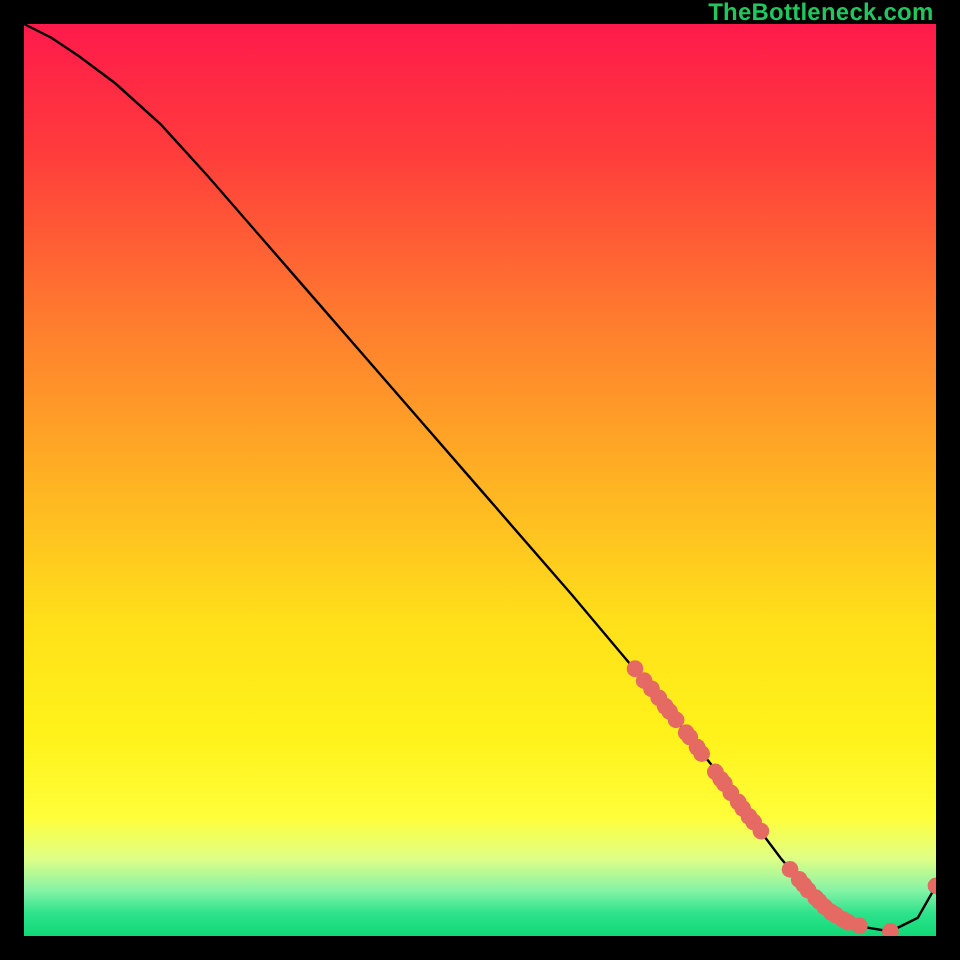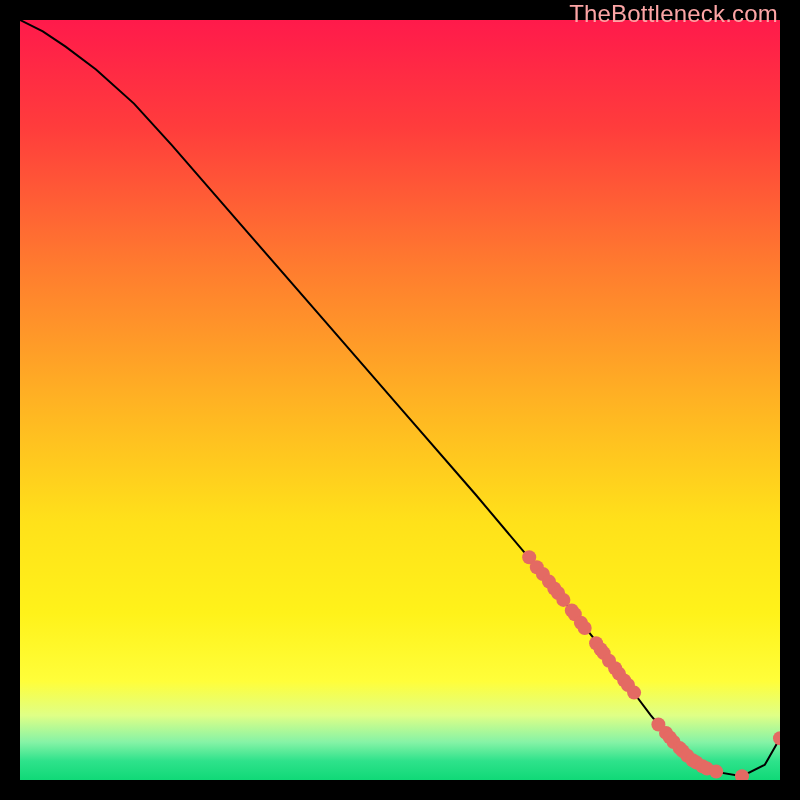--- a/index.html
+++ b/index.html
@@ -15,23 +15,23 @@
     left: 20px;
     top: 20px;
     width: 760px;
     height: 760px;
   }
   .attribution {
     position: absolute;
     top: 0;
     right: 22px;
     font-family: Arial, Helvetica, sans-serif;
-    font-size: 24px;
-    font-weight: 400;
-    color: #fca5a5;
+    font-size: 20px;
+    font-weight: 700;
+    color: #22c55e;
     letter-spacing: 0.2px;
   }
   svg {
     position: absolute;
     left: 0;
     top: 0;
   }
 </style>
 </head>
 <body>

